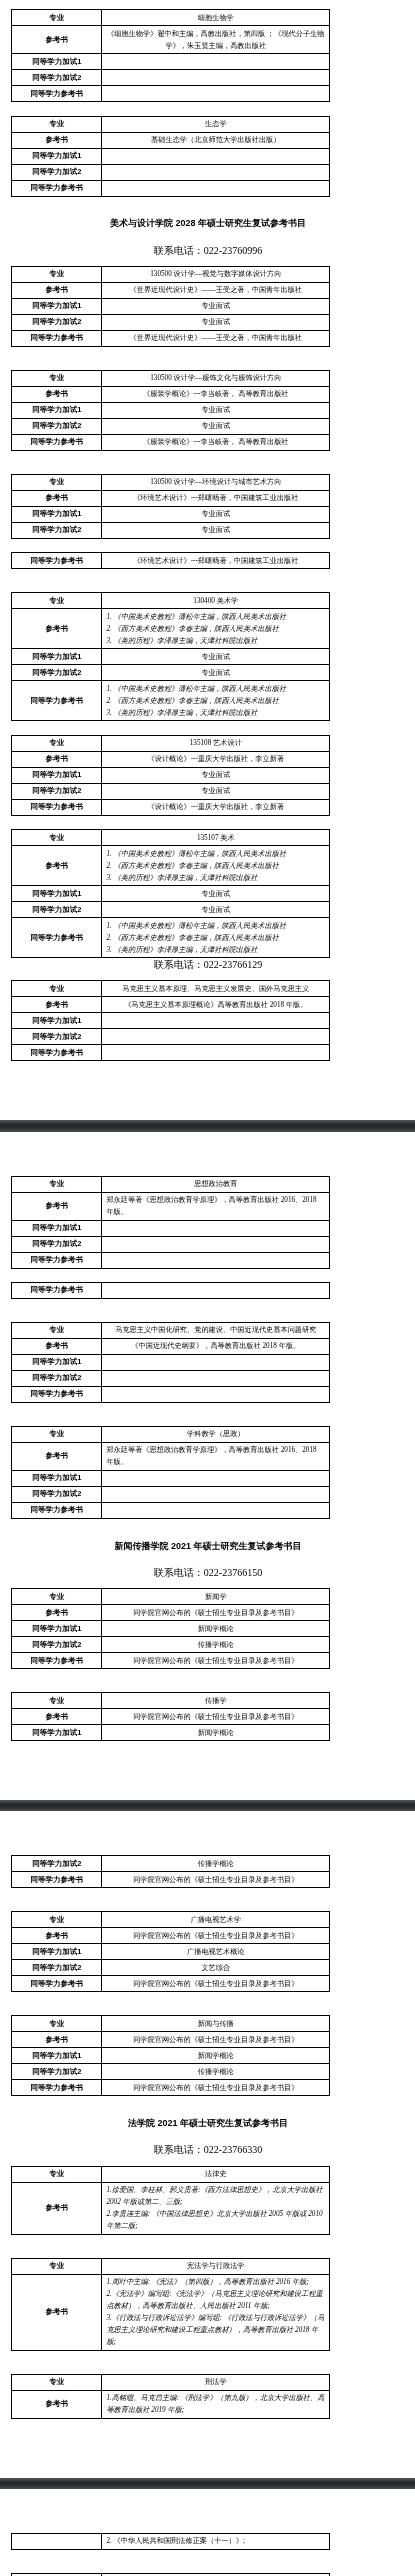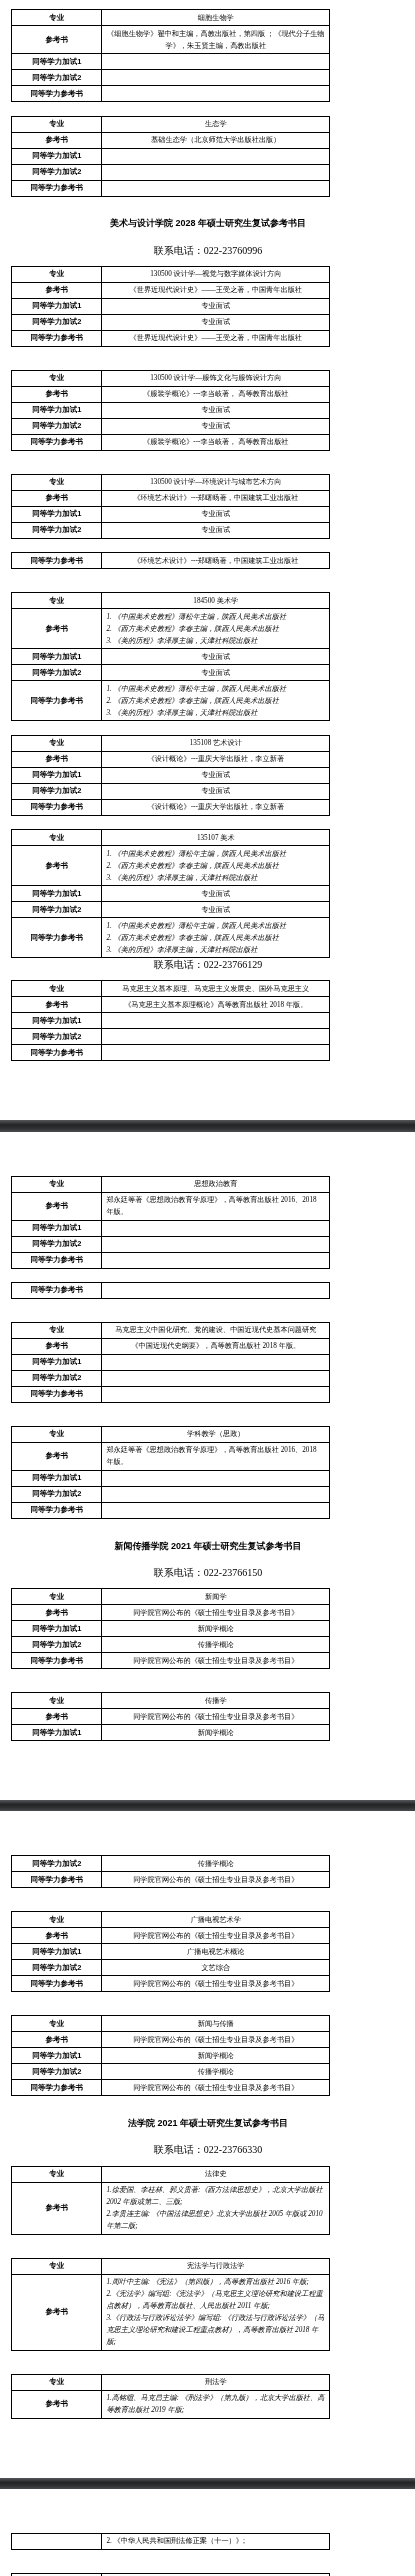--- a/index.html
+++ b/index.html
@@ -195,21 +195,21 @@
         <tr>
           <td class="lab">同等学力参考书</td>
           <td class="val center">《环境艺术设计》---郑曙旸著，中国建筑工业出版社</td>
         </tr>
       </tbody>
     </table>
     <table class="ref">
       <tbody>
         <tr>
           <td class="lab">专业</td>
-          <td class="val center">184500 美术学</td>
+          <td class="val center">130400 美术学</td>
         </tr>
         <tr>
           <td class="lab">参考书</td>
           <td class="val left">
             <span class="book-line">1. 《中国美术史教程》薄松年主编，陕西人民美术出版社</span>
             <span class="book-line">2. 《西方美术史教程》李春主编，陕西人民美术出版社</span>
             <span class="book-line">3. 《美的历程》李泽厚主编，天津社科院出版社</span>
           </td>
         </tr>
         <tr>

